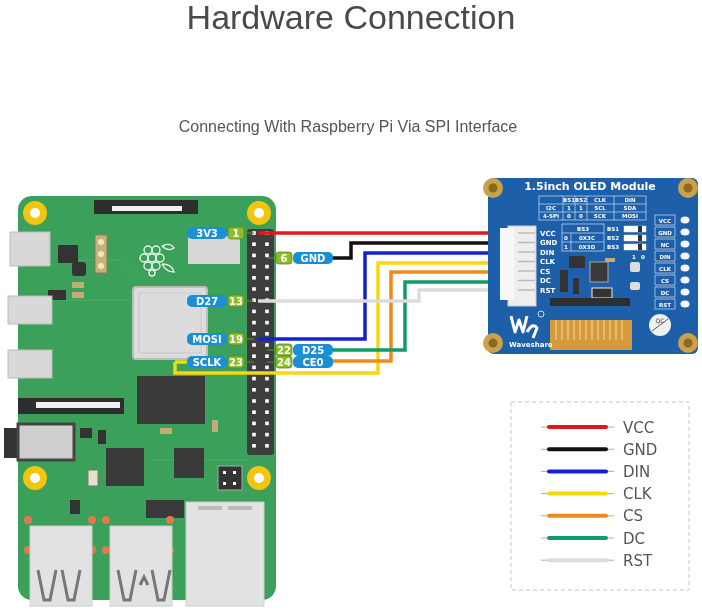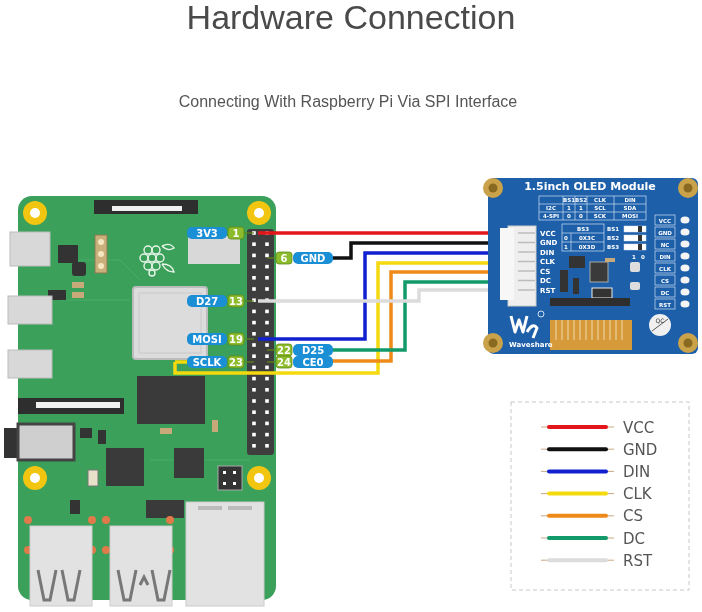--- a/index.html
+++ b/index.html
@@ -1,18 +1,18 @@
 <!DOCTYPE html>
 <html><head>
 <meta charset="utf-8">
 <style>
   html, body { margin:0; padding:0; background:#ffffff; }
   body { width:702px; height:612px; position:relative; overflow:hidden; font-family:"Liberation Sans", sans-serif; }
   .title { position:absolute; left:0; top:-2px; width:702px; text-align:center; font-size:34px; color:#4a4a4a; font-weight:normal; }
-  .subtitle { position:absolute; left:0; top:93px; width:696px; text-align:center; font-size:16px; color:#555; }
+  .subtitle { position:absolute; left:0; top:118px; width:696px; text-align:center; font-size:16px; color:#555; }
   svg { position:absolute; left:0; top:0; }
   .pinlbl { font-family:"DejaVu Sans", sans-serif; font-weight:bold; font-size:10px; fill:#fff; }
   .pinnum { font-family:"DejaVu Sans", sans-serif; font-weight:bold; font-size:10px; fill:#fff; }
   .oled-txt { font-family:"DejaVu Sans", sans-serif; font-weight:bold; fill:#fff; }
   .tbl-txt { font-family:"DejaVu Sans", sans-serif; font-size:5.5px; fill:#fff; font-weight:bold; }
   .legend-txt { font-family:"DejaVu Sans", sans-serif; font-size:15px; fill:#555; }
 </style>
 </head>
 <body>
 

